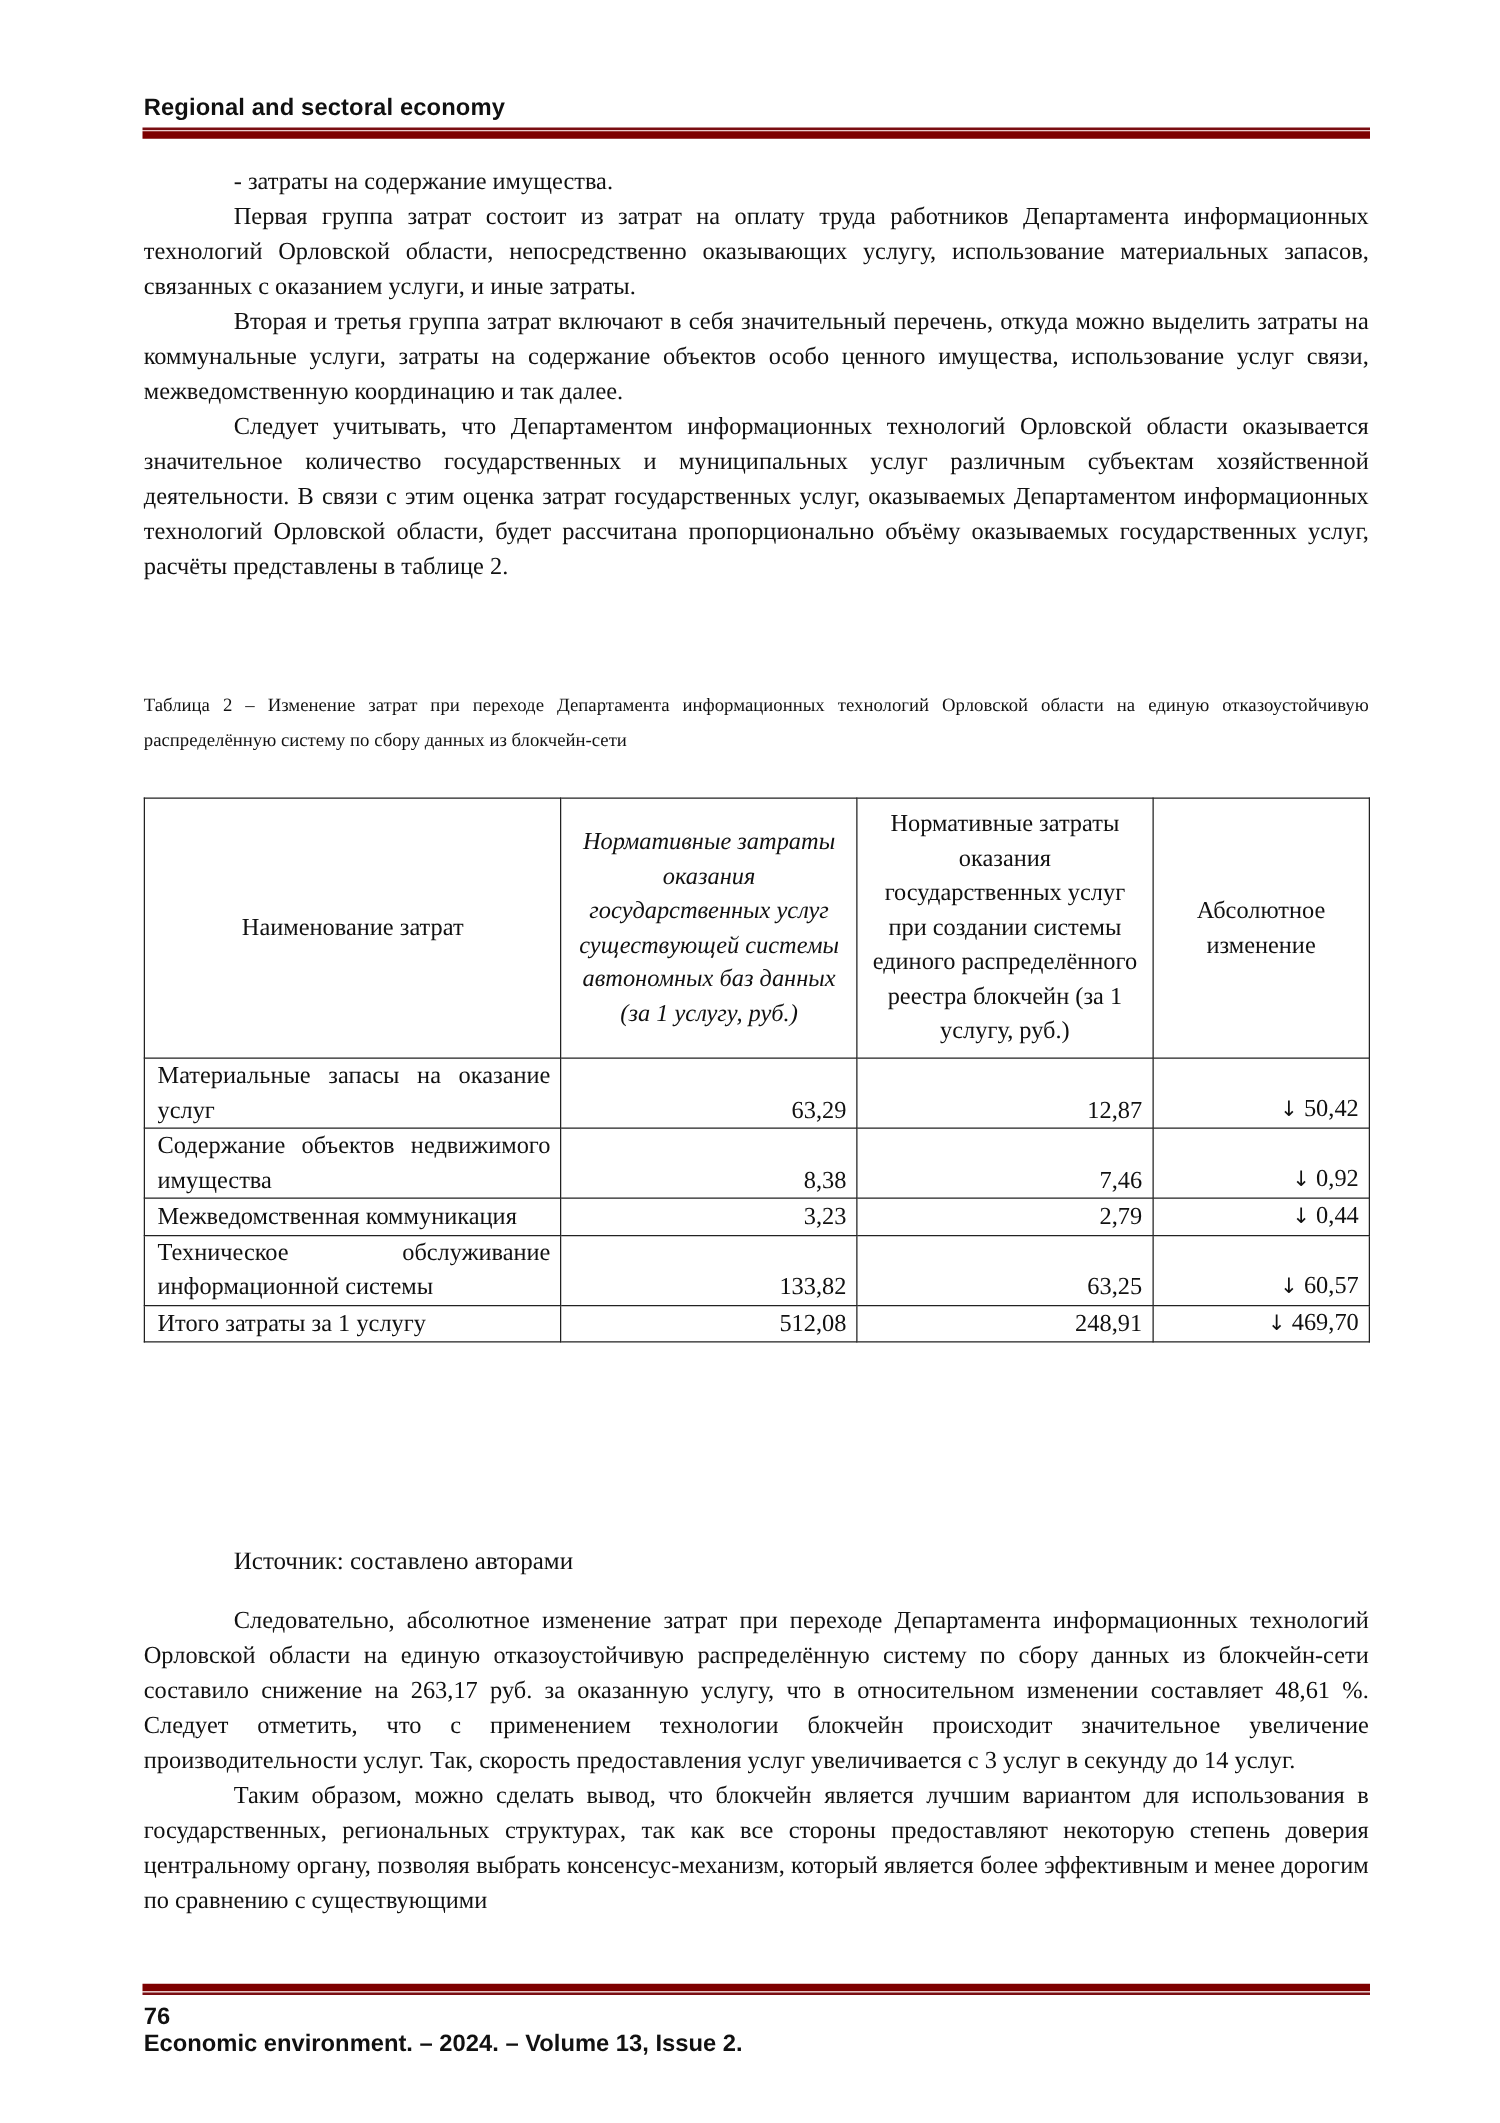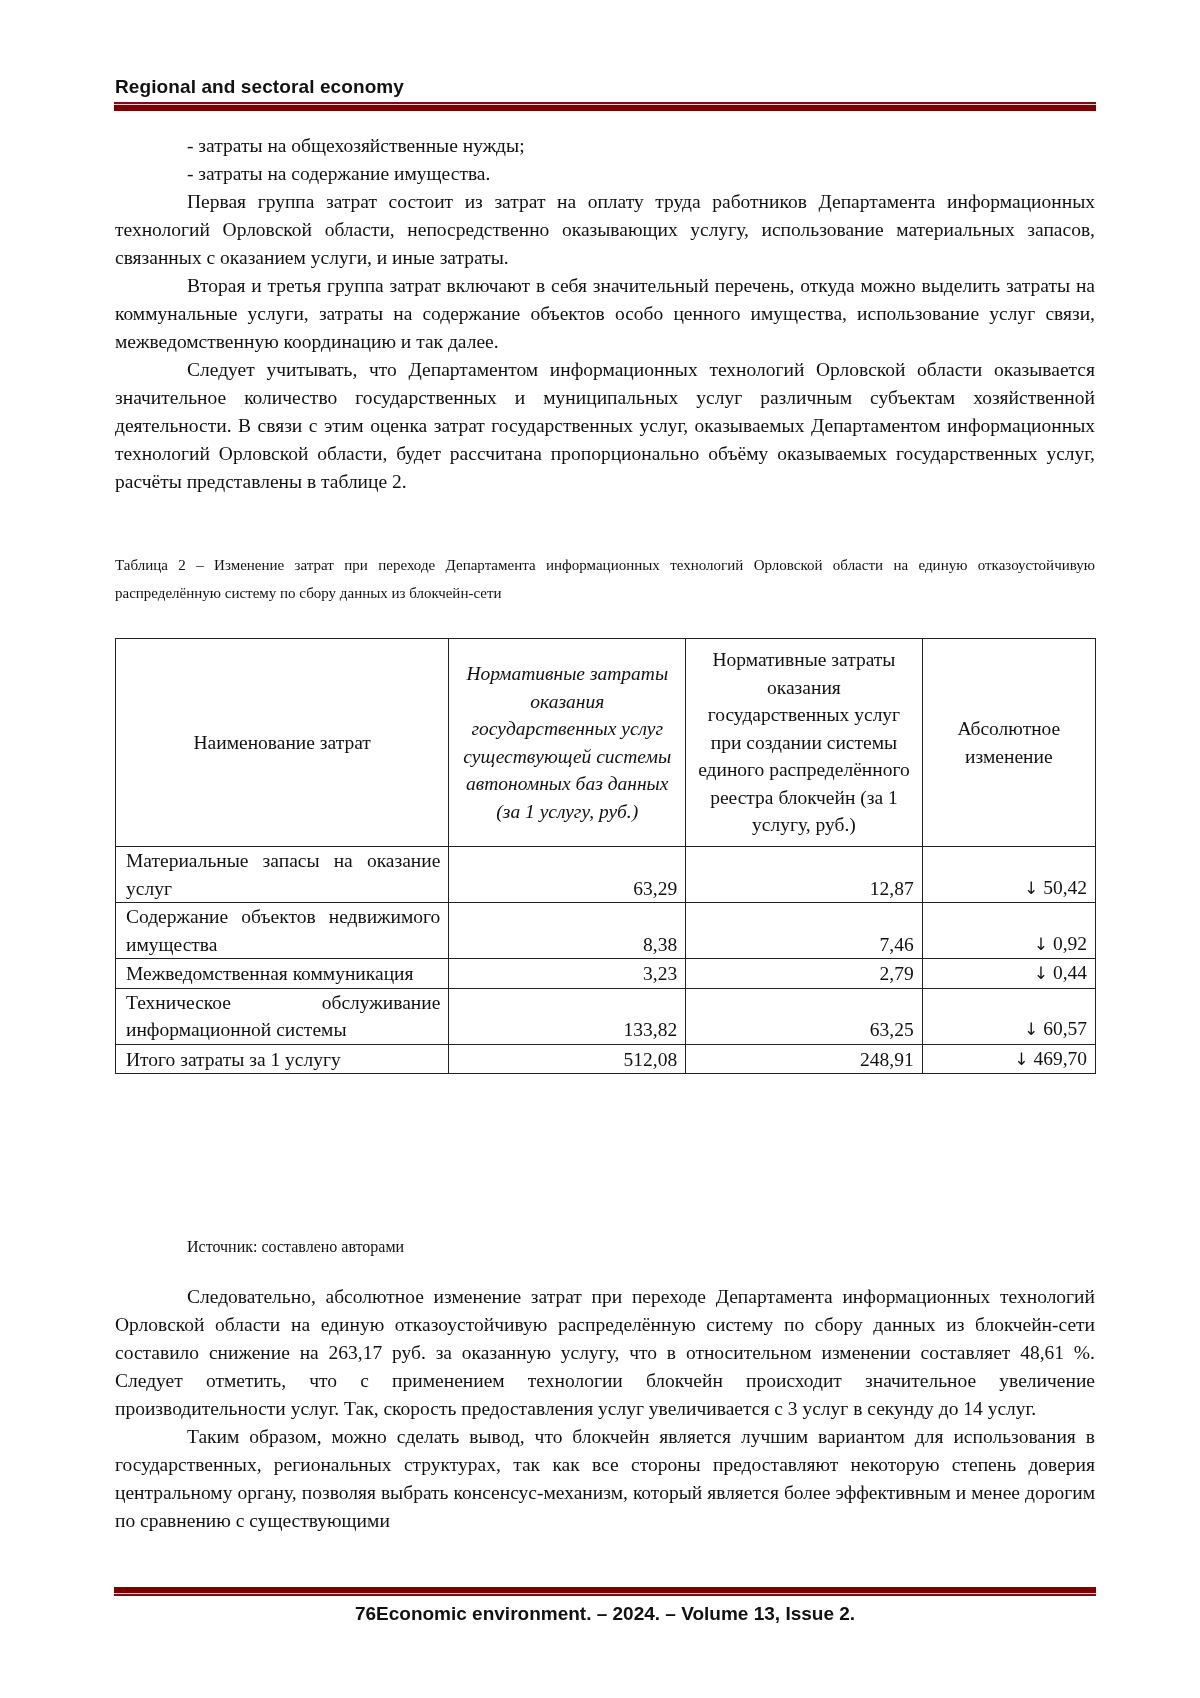--- a/index.html
+++ b/index.html
@@ -17,21 +17,21 @@
     .rule-top .thick { height: 6px; background: #7d0000; }
     .rule-bot {
       position: absolute; left: 114px; top: 1587px; width: 982px; height: 9px;
     }
     .rule-bot .thick { height: 6px; background: #7d0000; }
     .rule-bot .gap { height: 1px; background: #e8c8c8; }
     .rule-bot .thin { height: 2px; background: #7a0e12; }
     .foot {
       position: absolute; left: 115px; top: 1603px; width: 980px;
       font-family: "Liberation Sans", sans-serif; font-weight: bold; font-size: 19px; color: #111;
-      display: flex; justify-content: center;
+      display: flex; justify-content: flex-start; flex-direction: column;
     }
     .body-text {
       position: absolute; left: 115px; top: 132px; width: 980px;
       font-family: "Liberation Serif", serif; font-size: 19.5px; line-height: 28px;
       text-align: justify;
     }
     .body-text p { margin: 0; text-indent: 72px; }
     .body-text p.li { text-indent: 72px; }
     .caption {
       position: absolute; left: 115px; top: 551px; width: 980px;
@@ -43,42 +43,41 @@
       border-collapse: collapse;
       font-family: "Liberation Serif", serif; font-size: 19.5px; line-height: 27.5px;
     }
     table.t2 th, table.t2 td { border: 1.5px solid #222; padding: 0 8px; vertical-align: bottom; }
     table.t2 th { font-weight: normal; text-align: center; vertical-align: middle; }
     table.t2 td.name { text-align: justify; text-align-last: left; width: 307px; padding-left: 10px; }
     table.t2 td.num { text-align: right; }
     .c1 { width: 327px; } .c2 { width: 225px; font-style: italic; } .c3 { width: 225px; } .c4 { width: 160px; }
     .source {
       position: absolute; left: 187px; top: 1238px;
-      font-family: "Liberation Serif", serif; font-size: 16px;
+      font-family: "Liberation Serif", serif; font-size: 20px;
     }
     .body-text2 {
       position: absolute; left: 115px; top: 1283px; width: 980px;
       font-family: "Liberation Serif", serif; font-size: 19.5px; line-height: 28px;
       text-align: justify;
     }
     .body-text2 p { margin: 0; text-indent: 72px; }
     .arrow { font-family: "DejaVu Sans", sans-serif; font-size: 17px; }
   </style>
 </head>
 <body>
 
 <div class="run-head">Regional and sectoral economy</div>
 <div class="rule-top">
   <div class="thin"></div>
     <div class="gap"></div>
     <div class="thick"></div>
 </div>
 
 <div class="body-text">
-  <p class="li">- затраты на общехозяйственные нужды;</p>
   <p class="li">- затраты на содержание имущества.</p>
   <p>Первая группа затрат состоит из затрат на оплату труда работников Департамента информационных технологий Орловской области, непосредственно оказывающих услугу, использование материальных запасов, связанных с оказанием услуги, и иные затраты.</p>
   <p>Вторая и третья группа затрат включают в себя значительный перечень, откуда можно выделить затраты на коммунальные услуги, затраты на содержание объектов особо ценного имущества, использование услуг связи, межведомственную координацию и так далее.</p>
   <p>Следует учитывать, что Департаментом информационных технологий Орловской области оказывается значительное количество государственных и муниципальных услуг различным субъектам хозяйственной деятельности. В связи с этим оценка затрат государственных услуг, оказываемых Департаментом информационных технологий Орловской области, будет рассчитана пропорционально объёму оказываемых государственных услуг, расчёты представлены в таблице 2.</p>
 </div>
 
 <div class="caption">Таблица 2 – Изменение затрат при переходе Департамента информационных технологий Орловской области на единую отказоустойчивую распределённую систему по сбору данных из блокчейн-сети</div>
 
 <table class="t2">
   <thead>

